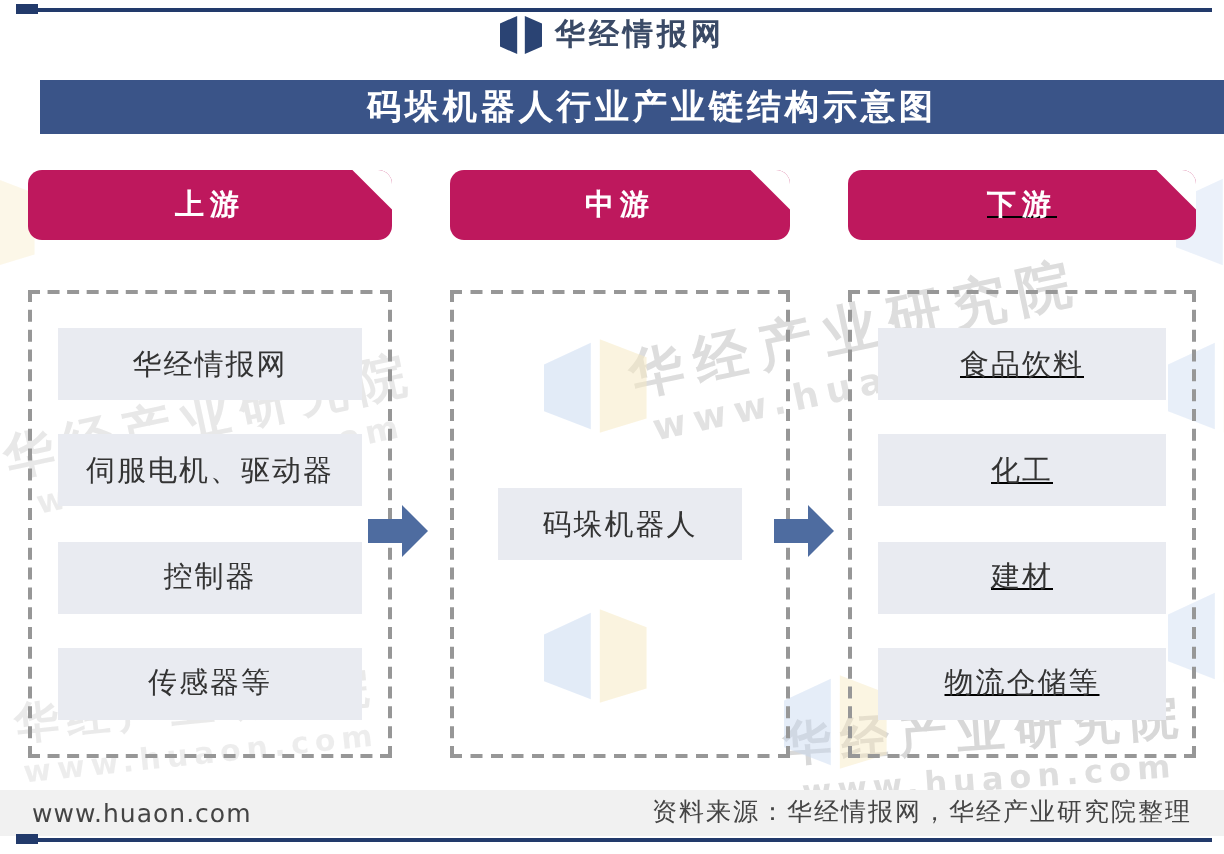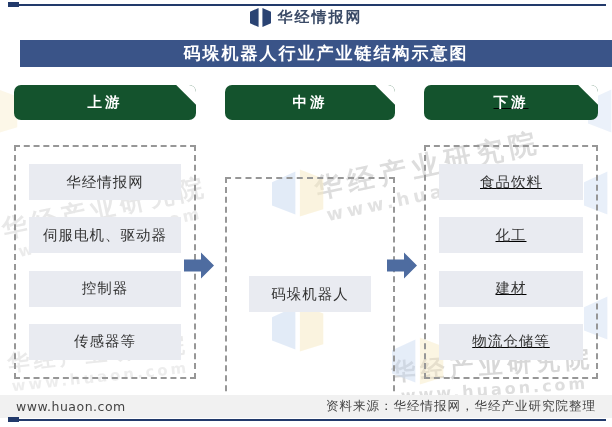--- a/index.html
+++ b/index.html
@@ -48,24 +48,24 @@
     position:absolute; top:40px; left:0; width:612px; height:27px; z-index:2;
     background:#3A5488; color:#fff;
     display:flex; align-items:center; justify-content:center;
     font-size:17px; font-weight:700; letter-spacing:2px;margin-left:20px;
   }
 
   
   .content { position:absolute; top:85px; left:0; right:0; z-index:1; }
   .cols { display:flex; justify-content:space-between; padding:0 14px; }
   .col { display:flex; flex-direction:column; }
-  .col-1 { width:182px; } .col-2 { width:170px;gap:32px; } .col-3 { width:174px;text-decoration:underline; }
+  .col-1 { width:182px; } .col-2 { width:170px; } .col-3 { width:174px;text-decoration:underline; }
 
   .col-header {
-    height:35px; background:#14532d; border-radius:7px; margin-bottom:25px;
+    height:35px; background:#be185d; border-radius:7px; margin-bottom:25px;
     color:#fff; font-size:14.5px; font-weight:600; letter-spacing:3px;
     display:flex; align-items:center; justify-content:center;
     position:relative; overflow:hidden;
   }
   .col-header::after {
     content:""; position:absolute; top:-14px; right:-14px;
     width:28px; height:28px; background:#fff; transform:rotate(45deg);
   }
 
   .panel { border:2px dashed #979797; height:230px; }

